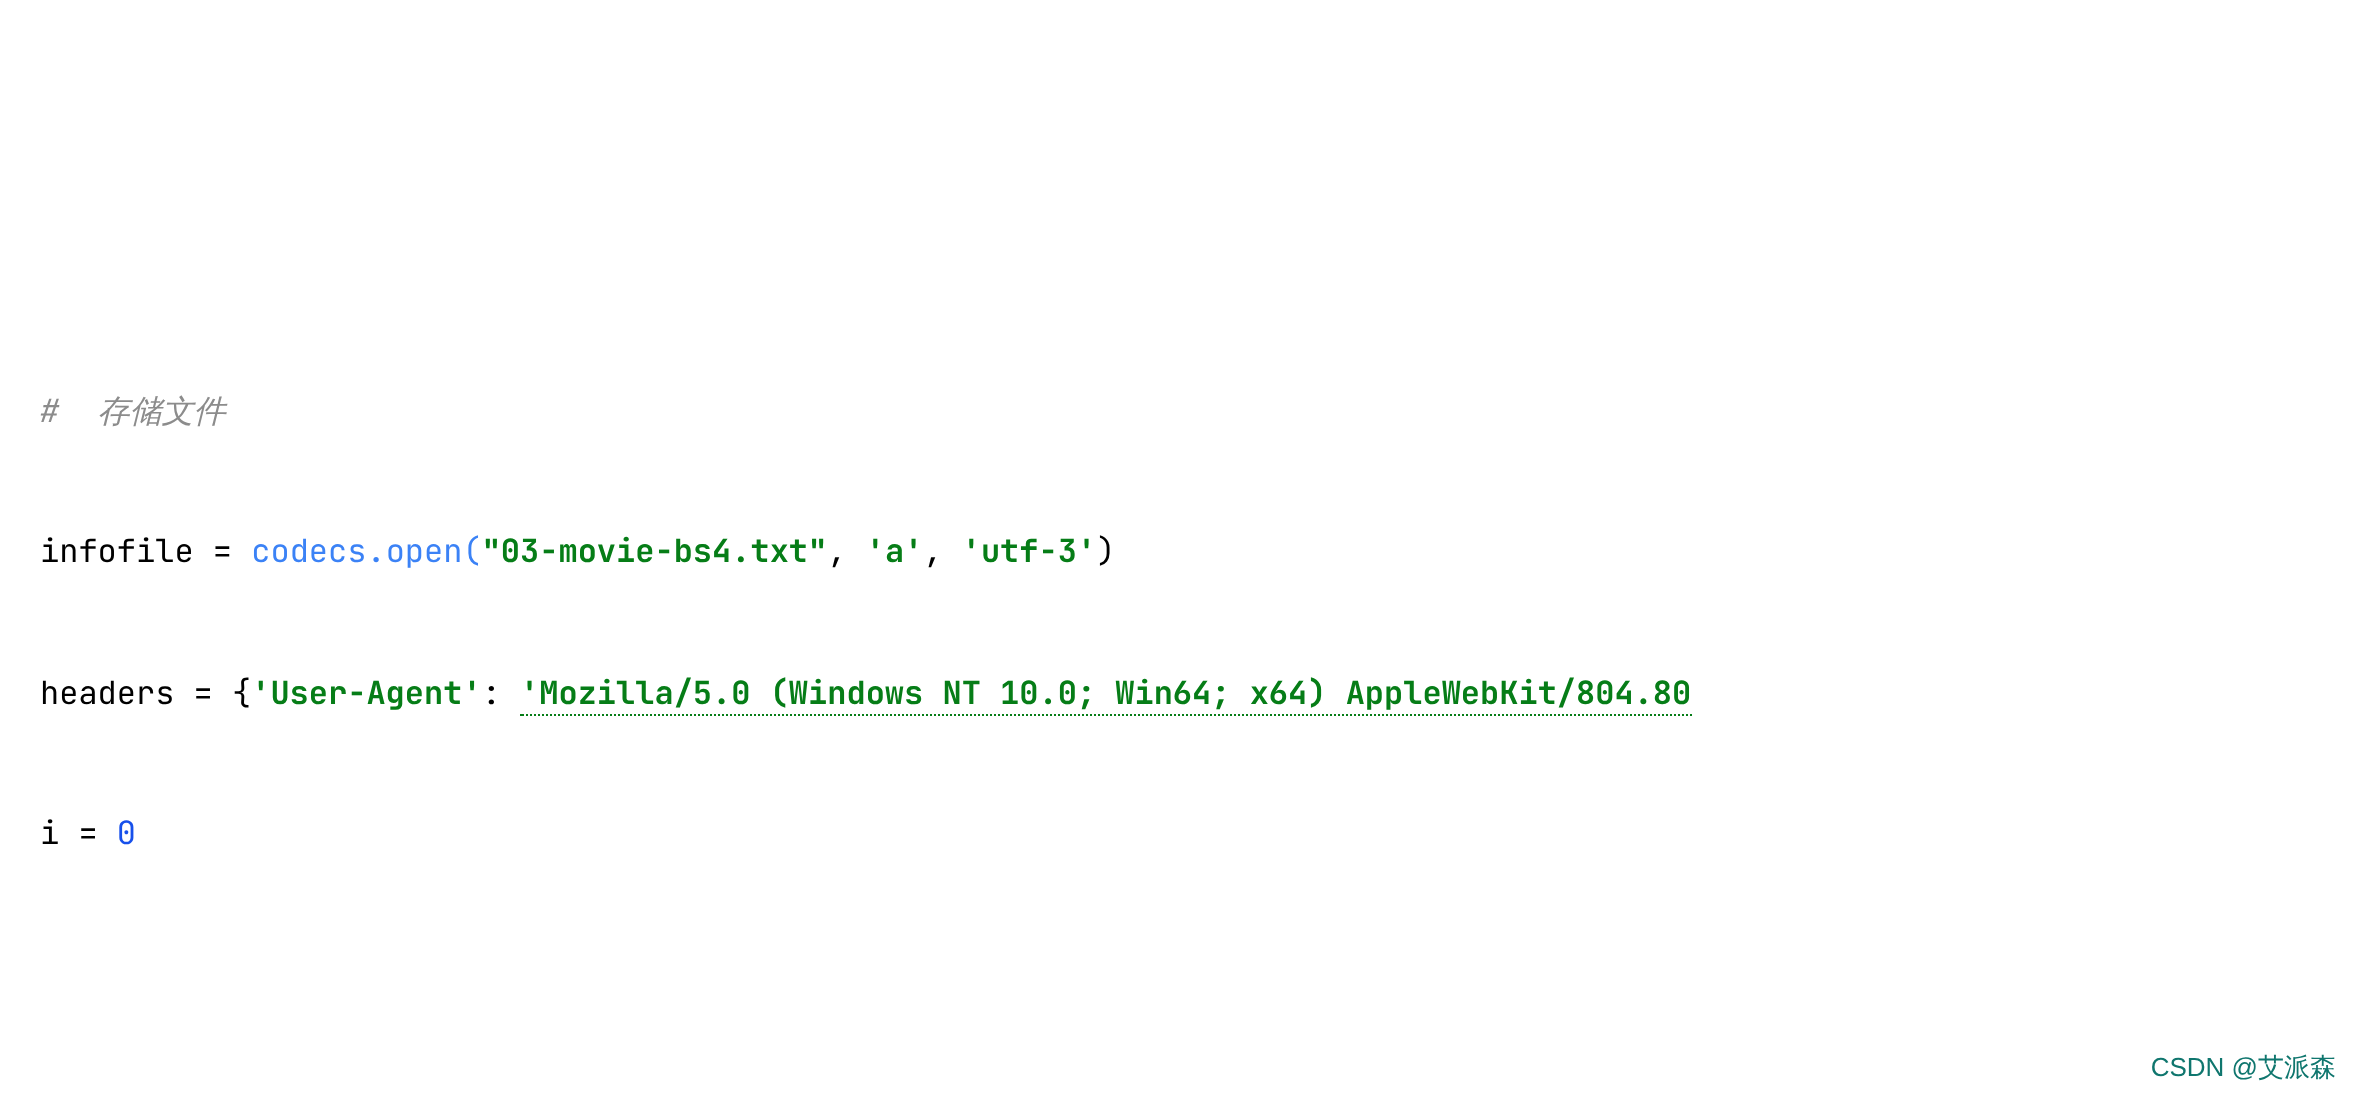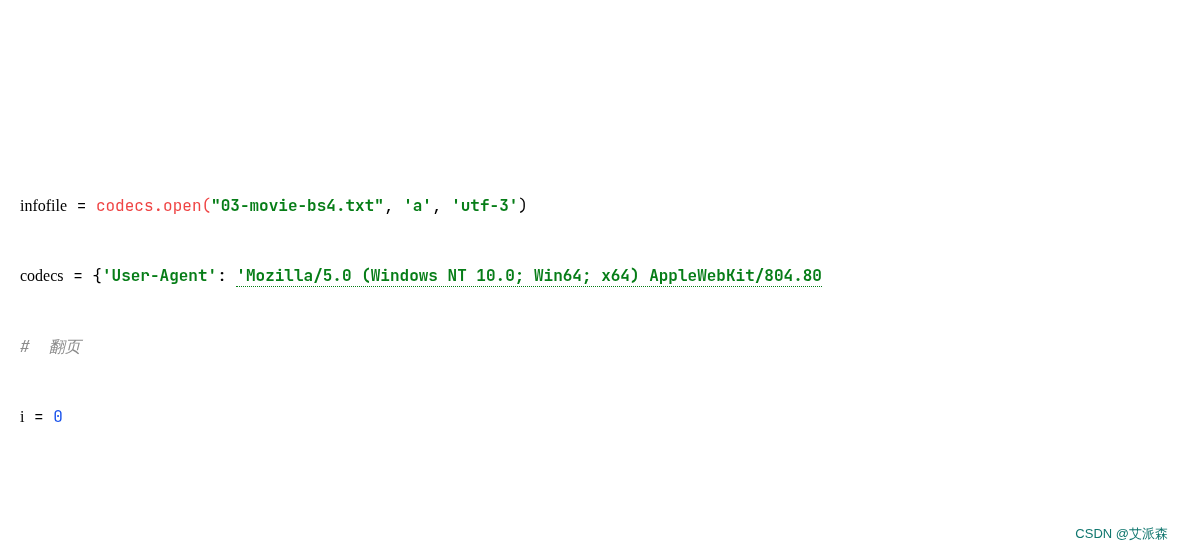--- a/index.html
+++ b/index.html
@@ -22,27 +22,26 @@
     }
     .code-line {
       display: block;
     }
     .comment {
       color: #8c8c8c;
       font-style: italic;
     }
     .identifier {
       color: #000000;
-      font-family: Liberation Serif, serif;
     }
     .operator {
       color: #000000;
     }
     .function-call {
-      color: #ef4444;
+      color: #3b82f6;
     }
     .string {
       color: #067d17;
       font-weight: bold;
     }
     .number {
       color: #1750eb;
     }
     .paren {
       color: #000000;
@@ -59,23 +58,23 @@
       font-family: sans-serif;
       font-style: normal;
     }
   </style>
 </head>
 <body>
 
 
 
 <div>
+<div class="code-line"><span class="comment">#  存储文件</span></div>
 <div class="code-line"><span class="identifier">infofile</span><span class="operator"> = </span><span class="function-call">codecs.open(</span><span class="string">"03-movie-bs4.txt"</span><span>, </span><span class="string">'a'</span><span>, </span><span class="string">'utf-3'</span><span class="paren">)</span></div>
-<div class="code-line"><span class="identifier">codecs</span><span class="operator"> = {</span><span class="string">'User-Agent'</span><span>: </span><span class="string typo-underline">'Mozilla/5.0 (Windows NT 10.0; Win64; x64) AppleWebKit/804.80</span></div>
-<div class="code-line"><span class="comment">#  翻页</span></div>
+<div class="code-line"><span class="identifier">headers</span><span class="operator"> = {</span><span class="string">'User-Agent'</span><span>: </span><span class="string typo-underline">'Mozilla/5.0 (Windows NT 10.0; Win64; x64) AppleWebKit/804.80</span></div>
 <div class="code-line"><span class="identifier">i</span><span class="operator"> = </span><span class="number">0</span></div>
 
 
 
 
 
 
 
 
 

